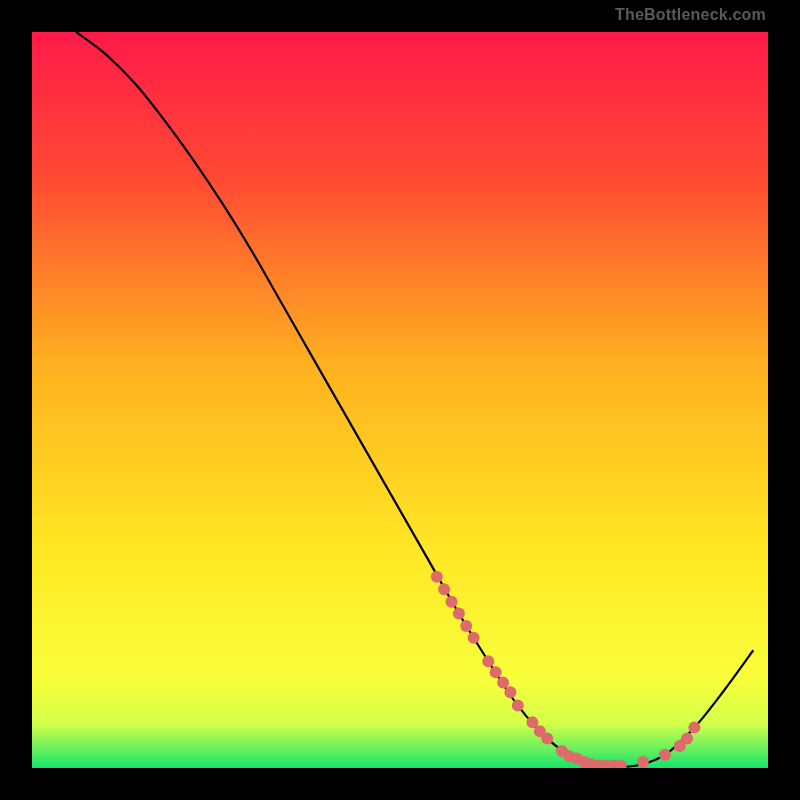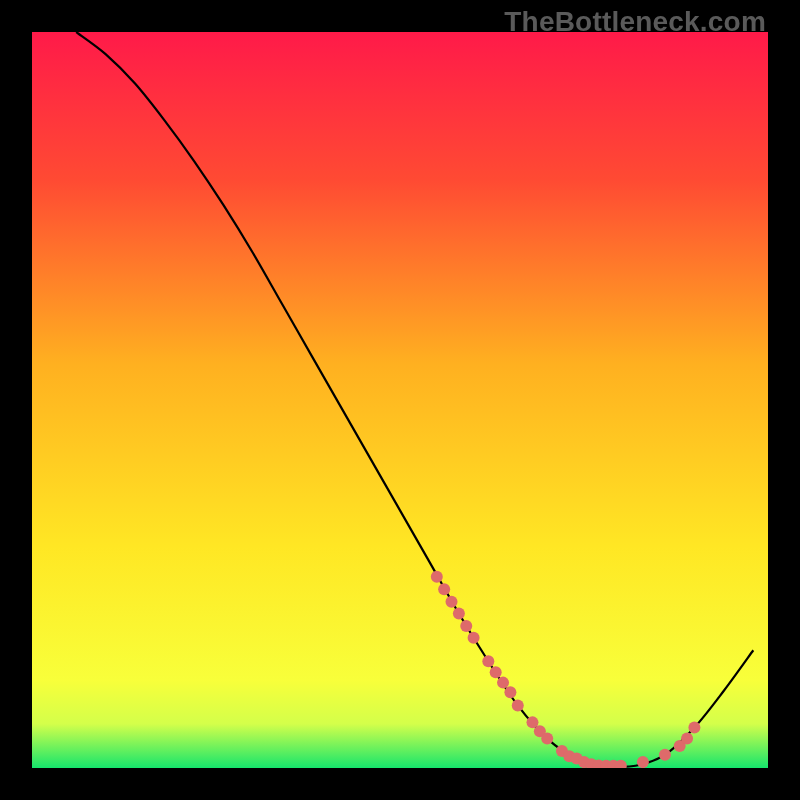--- a/index.html
+++ b/index.html
@@ -24,21 +24,21 @@
     left: 0;
     top: 0;
     width: 736px;
     height: 736px;
   }
   .watermark {
     position: absolute;
     top: 6px;
     right: 34px;
     color: #5a5a5a;
-    font-size: 28px;
+    font-size: 16px;
     font-weight: 600;
     letter-spacing: 0.2px;
   }
 </style>
 </head>
 <body>
 
 <div class="watermark">TheBottleneck.com</div>
 
 <div class="frame">

